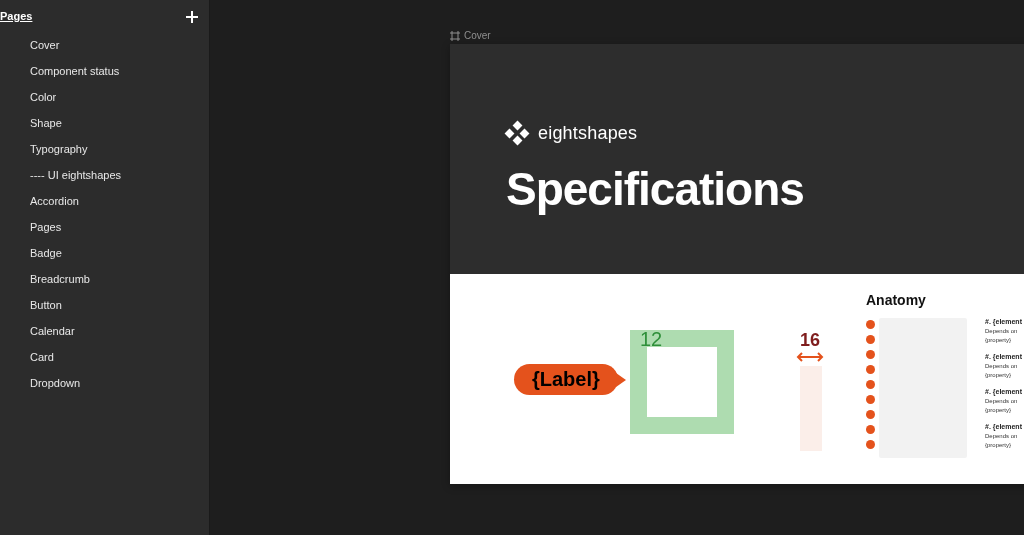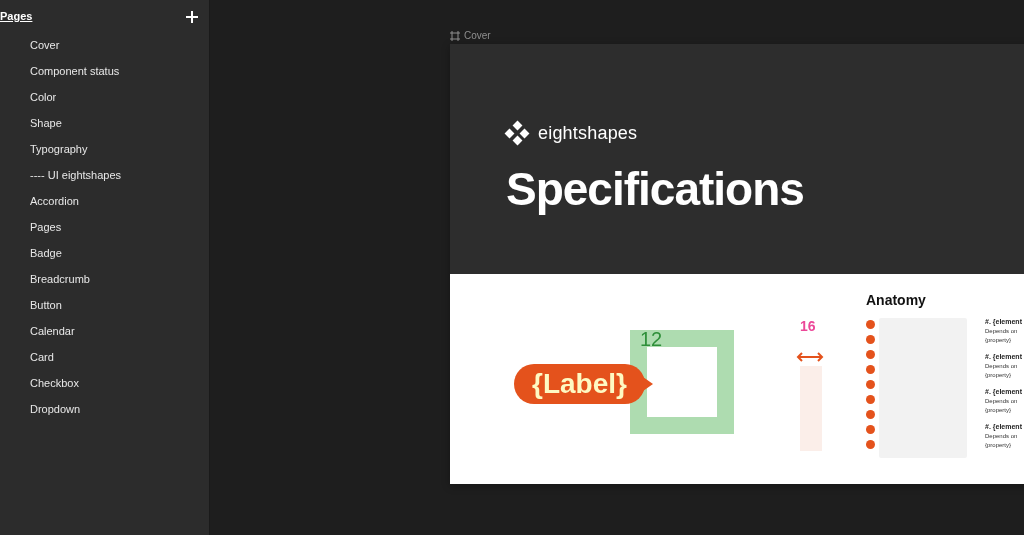--- a/index.html
+++ b/index.html
@@ -164,23 +164,23 @@
       font-size: 20px;
       font-weight: 500;
       color: #2f8f3a;
       z-index: 2;
     }
     .label-chip {
       position: absolute;
       left: 64px;
       top: 72px;
       background: #e4521c;
-      color: #fef9c3;
+      color: #000000;
       font-weight: 700;
-      font-size: 28px;
+      font-size: 20px;
       padding: 4px 18px;
       border-radius: 22px;
       z-index: 2;
     }
     .label-chip::after {
       content: "";
       position: absolute;
       right: -8px;
       top: 50%;
       transform: translateY(-50%);
@@ -191,24 +191,24 @@
     }
 
     .snippet.spacing2 {
       width: 120px;
       padding-top: 32px;
       position: relative;
     }
     .num-16 {
       position: absolute;
       left: 60px;
-      top: 26px;
-      font-size: 14px;
+      top: 38px;
+      font-size: 18px;
       font-weight: 600;
-      color: #ec4899;
+      color: #7f1d1d;
     }
     .harrow {
       position: absolute;
       left: 56px;
       top: 58px;
     }
     .harrow svg { width: 28px; height: 14px; }
     .pink-col {
       position: absolute;
       left: 60px;
@@ -291,21 +291,20 @@
       <div class="page-item">Shape</div>
       <div class="page-item">Typography</div>
       <div class="page-item">---- UI eightshapes</div>
       <div class="page-item">Accordion</div>
       <div class="page-item">Pages</div>
       <div class="page-item">Badge</div>
       <div class="page-item">Breadcrumb</div>
       <div class="page-item">Button</div>
       <div class="page-item">Calendar</div>
       <div class="page-item">Card</div>
-      <div class="page-item">Checkbox</div>
       <div class="page-item">Dropdown</div>
     </div>
 </aside>
 
 <main class="canvas">
   <div class="frame-label">
     <svg viewBox="0 0 10 10">
         <path d="M2 0v10M8 0v10M0 2h10M0 8h10" stroke="#8f8f8f" stroke-width="1"></path>
       </svg>
     <span>Cover</span>

